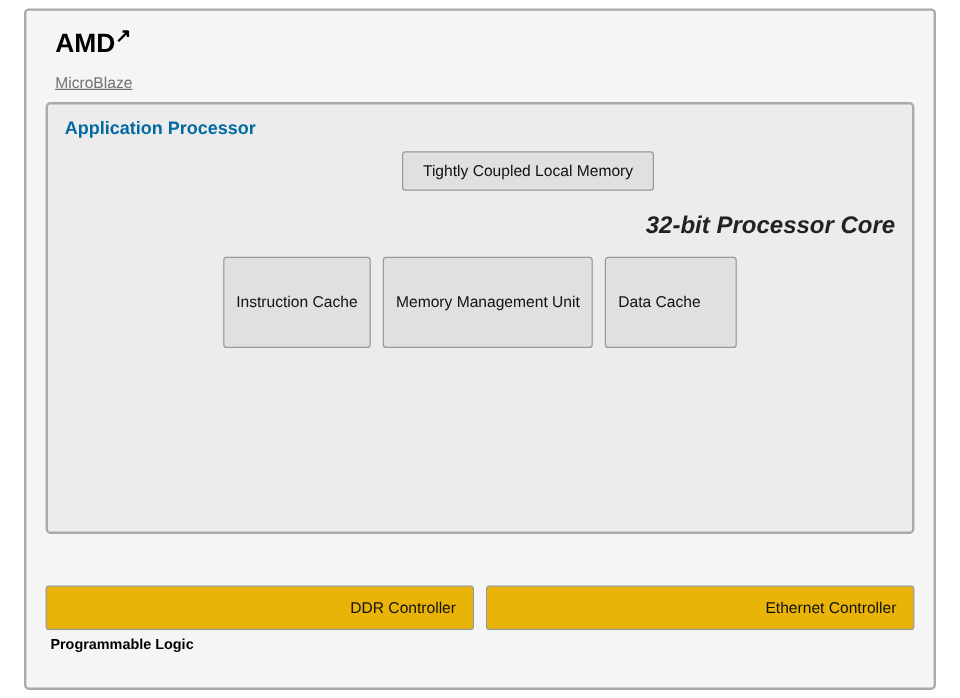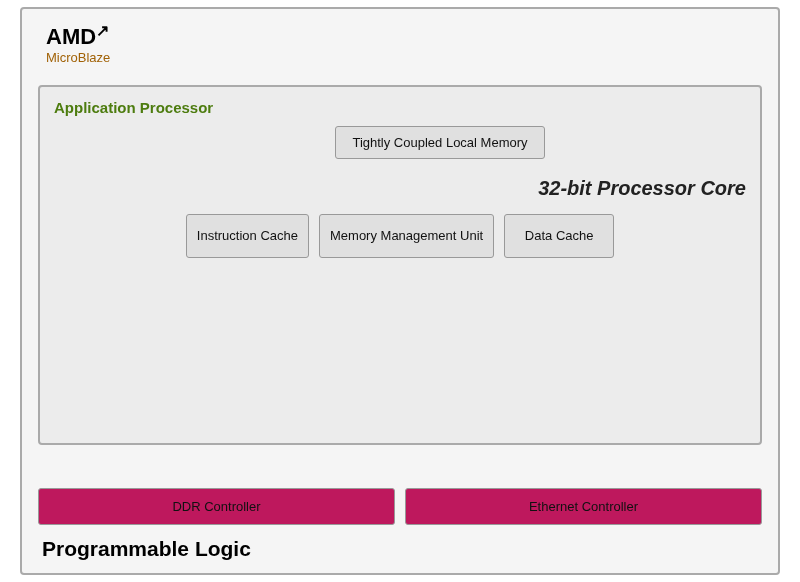--- a/index.html
+++ b/index.html
@@ -31,23 +31,24 @@
     }
     .amd-logo-text {
       font-size: 22px;
       font-weight: 900;
       color: #000;
       letter-spacing: 0px;
       line-height: 1;
     }
     .microblaze-text {
       font-size: 13px;
-      color: #a16207;
-      margin-top: 2px;
+      color: #737373;
+      margin-top: 14px;
       font-weight: 400;
+      text-decoration: underline;
     }
     .main-layout {
       display: flex;
       flex-direction: row;
       gap: 12px;
       margin-top: 60px;
       height: 440px;
     }
     .left-section {
       flex: 1;
@@ -66,21 +67,21 @@
       border: 2px solid #aaa;
       border-radius: 4px;
       background: #ececec;
       padding: 12px 14px 14px 14px;
       position: relative;
       flex: 1;
     }
     .app-processor-label {
       font-size: 15px;
       font-weight: 700;
-      color: #4d7c0f;
+      color: #0369a1;
       margin-bottom: 10px;
     }
     .top-buttons-row {
       display: flex;
       flex-direction: column;
       align-items: center;
       gap: 8px;
       margin-left: 80px;
       margin-bottom: 0px;
     }
@@ -110,52 +111,52 @@
       display: flex;
       flex-direction: row;
       gap: 10px;
       justify-content: center;
       margin-top: 4px;
     }
     .cache-btn {
       background: #e0e0e0;
       border: 1.5px solid #999;
       border-radius: 3px;
-      padding: 12px 10px;
-      font-size: 13px;
-      text-align: center;
+      padding: 28px 10px;
+      font-size: 13px;
+      text-align: left;
       color: #111;
       cursor: default;
       min-width: 110px;
       line-height: 1.4;
     }
     .bottom-buttons-row {
       display: flex;
       flex-direction: row;
       gap: 10px;
       margin-top: 10px;
     }
     .right-btn {
-      background: #be185d;
+      background: #eab308;
       border: 1.5px solid #999;
       border-radius: 3px;
       padding: 10px 14px;
       font-size: 13px;
-      text-align: center;
+      text-align: right;
       color: #111;
       cursor: default;
       flex: 1;
       margin-top: 23px;
     }
     .programmable-logic-label {
-      font-size: 21px;
+      font-size: 12px;
       font-weight: 700;
       color: #000;
       position: absolute;
-      bottom: 12px;
+      bottom: 29px;
       left: 20px;
     }
   </style>
 </head>
 <body>
 
 <div class="outer-container">
 
   <div class="amd-logo">
     <div class="amd-logo-text">

